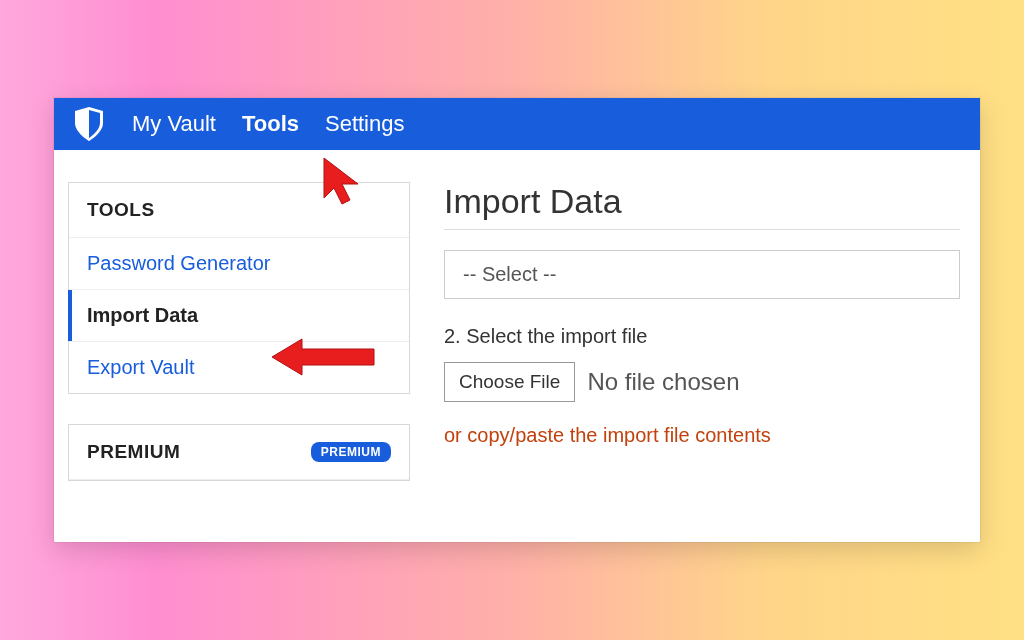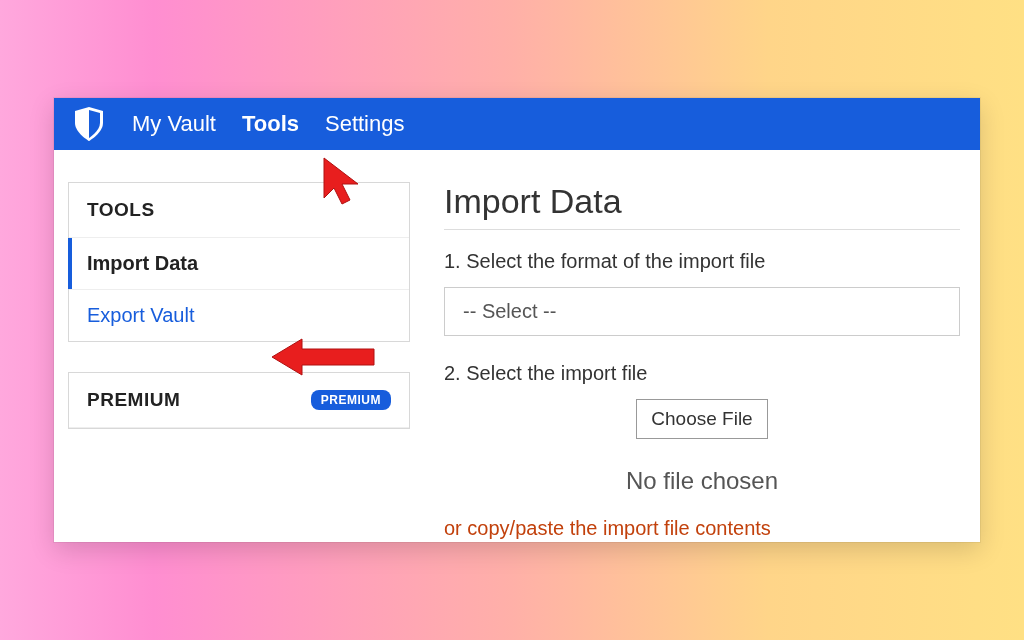--- a/index.html
+++ b/index.html
@@ -126,23 +126,22 @@
       padding: 12px 18px;
       font-size: 20px;
       color: #555;
       margin-bottom: 26px;
       cursor: pointer;
       background: #fff;
     }
     .file-row {
       display: flex;
       align-items: center;
-      gap: 28px;
+      gap: 12px;
       margin-bottom: 22px;
-      flex-direction: column;
     }
     .choose-file-btn {
       border: 1px solid #999;
       background: #fff;
       padding: 8px 14px;
       font-size: 19px;
       color: #333;
       cursor: pointer;
     }
     .file-status {
@@ -185,35 +184,35 @@
     <span class="nav-link active">Tools</span>
     <span class="nav-link">Settings</span>
   </div>
 
   <div class="content">
     <div class="sidebar">
       <div class="side-group">
         <div class="side-header">
           <span>TOOLS</span>
         </div>
+        <div class="side-item">Password Generator</div>
         <div class="side-item active">Import Data</div>
         <div class="side-item">Export Vault</div>
       </div>
       <div class="side-group">
         <div class="side-header">
           <span>PREMIUM</span>
           <span class="premium-badge">PREMIUM</span>
         </div>
       </div>
     </div>
 
     <div class="main">
       <h1 class="page-title">Import Data</h1>
       <hr class="divider">
-      <div class="step-label">1. Select the format of the import file</div>
       <div class="select-box">-- Select --</div>
       <div class="step-label">2. Select the import file</div>
       <div class="file-row">
         <button class="choose-file-btn">Choose File</button>
         <span class="file-status">No file chosen</span>
       </div>
       <div class="or-text">or copy/paste the import file contents</div>
     </div>
   </div>
 </div>

